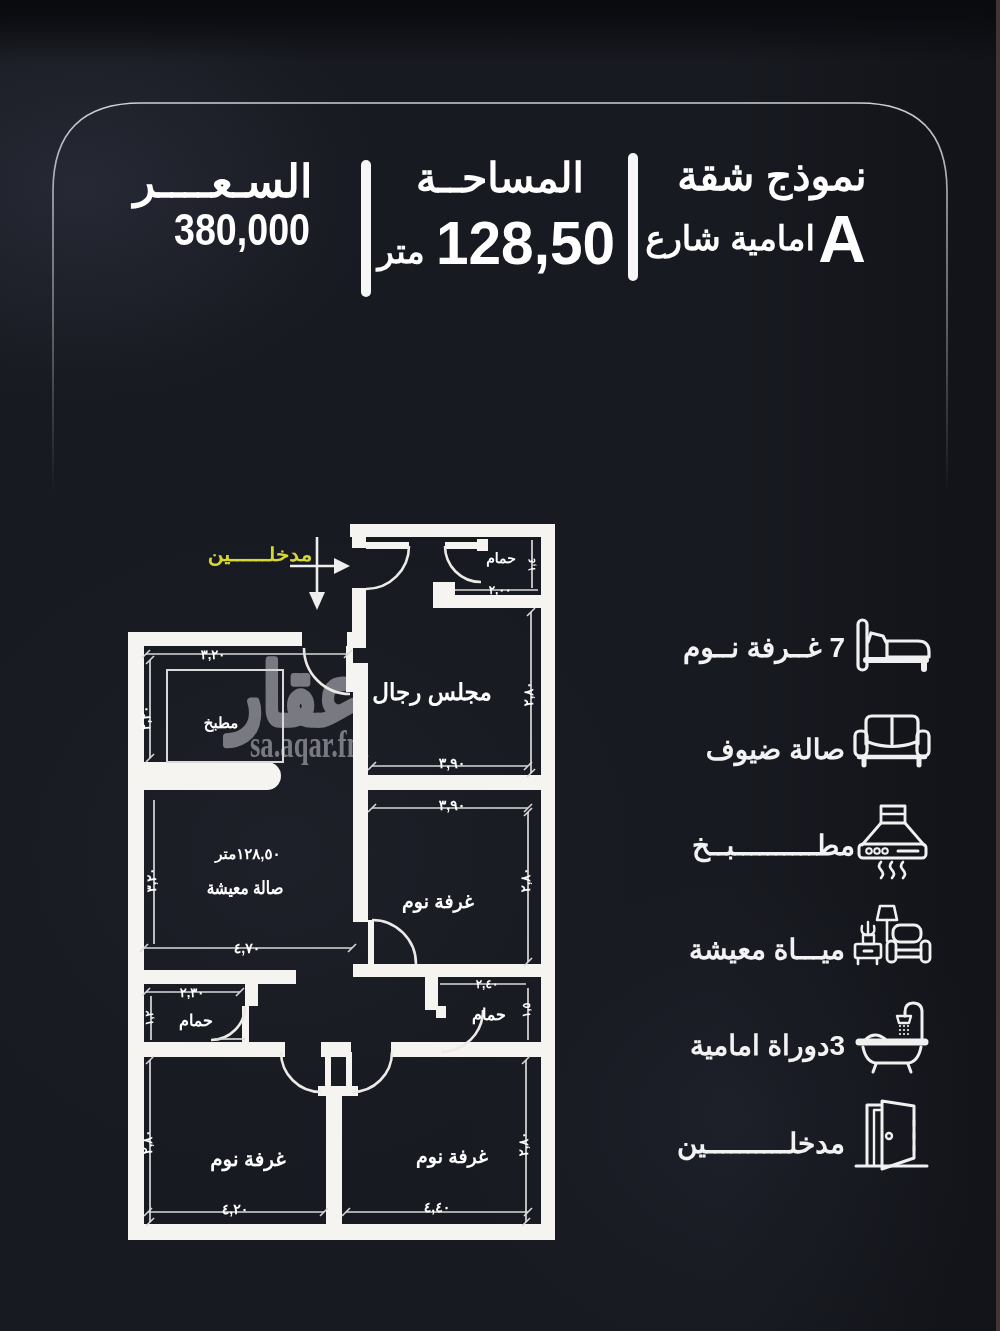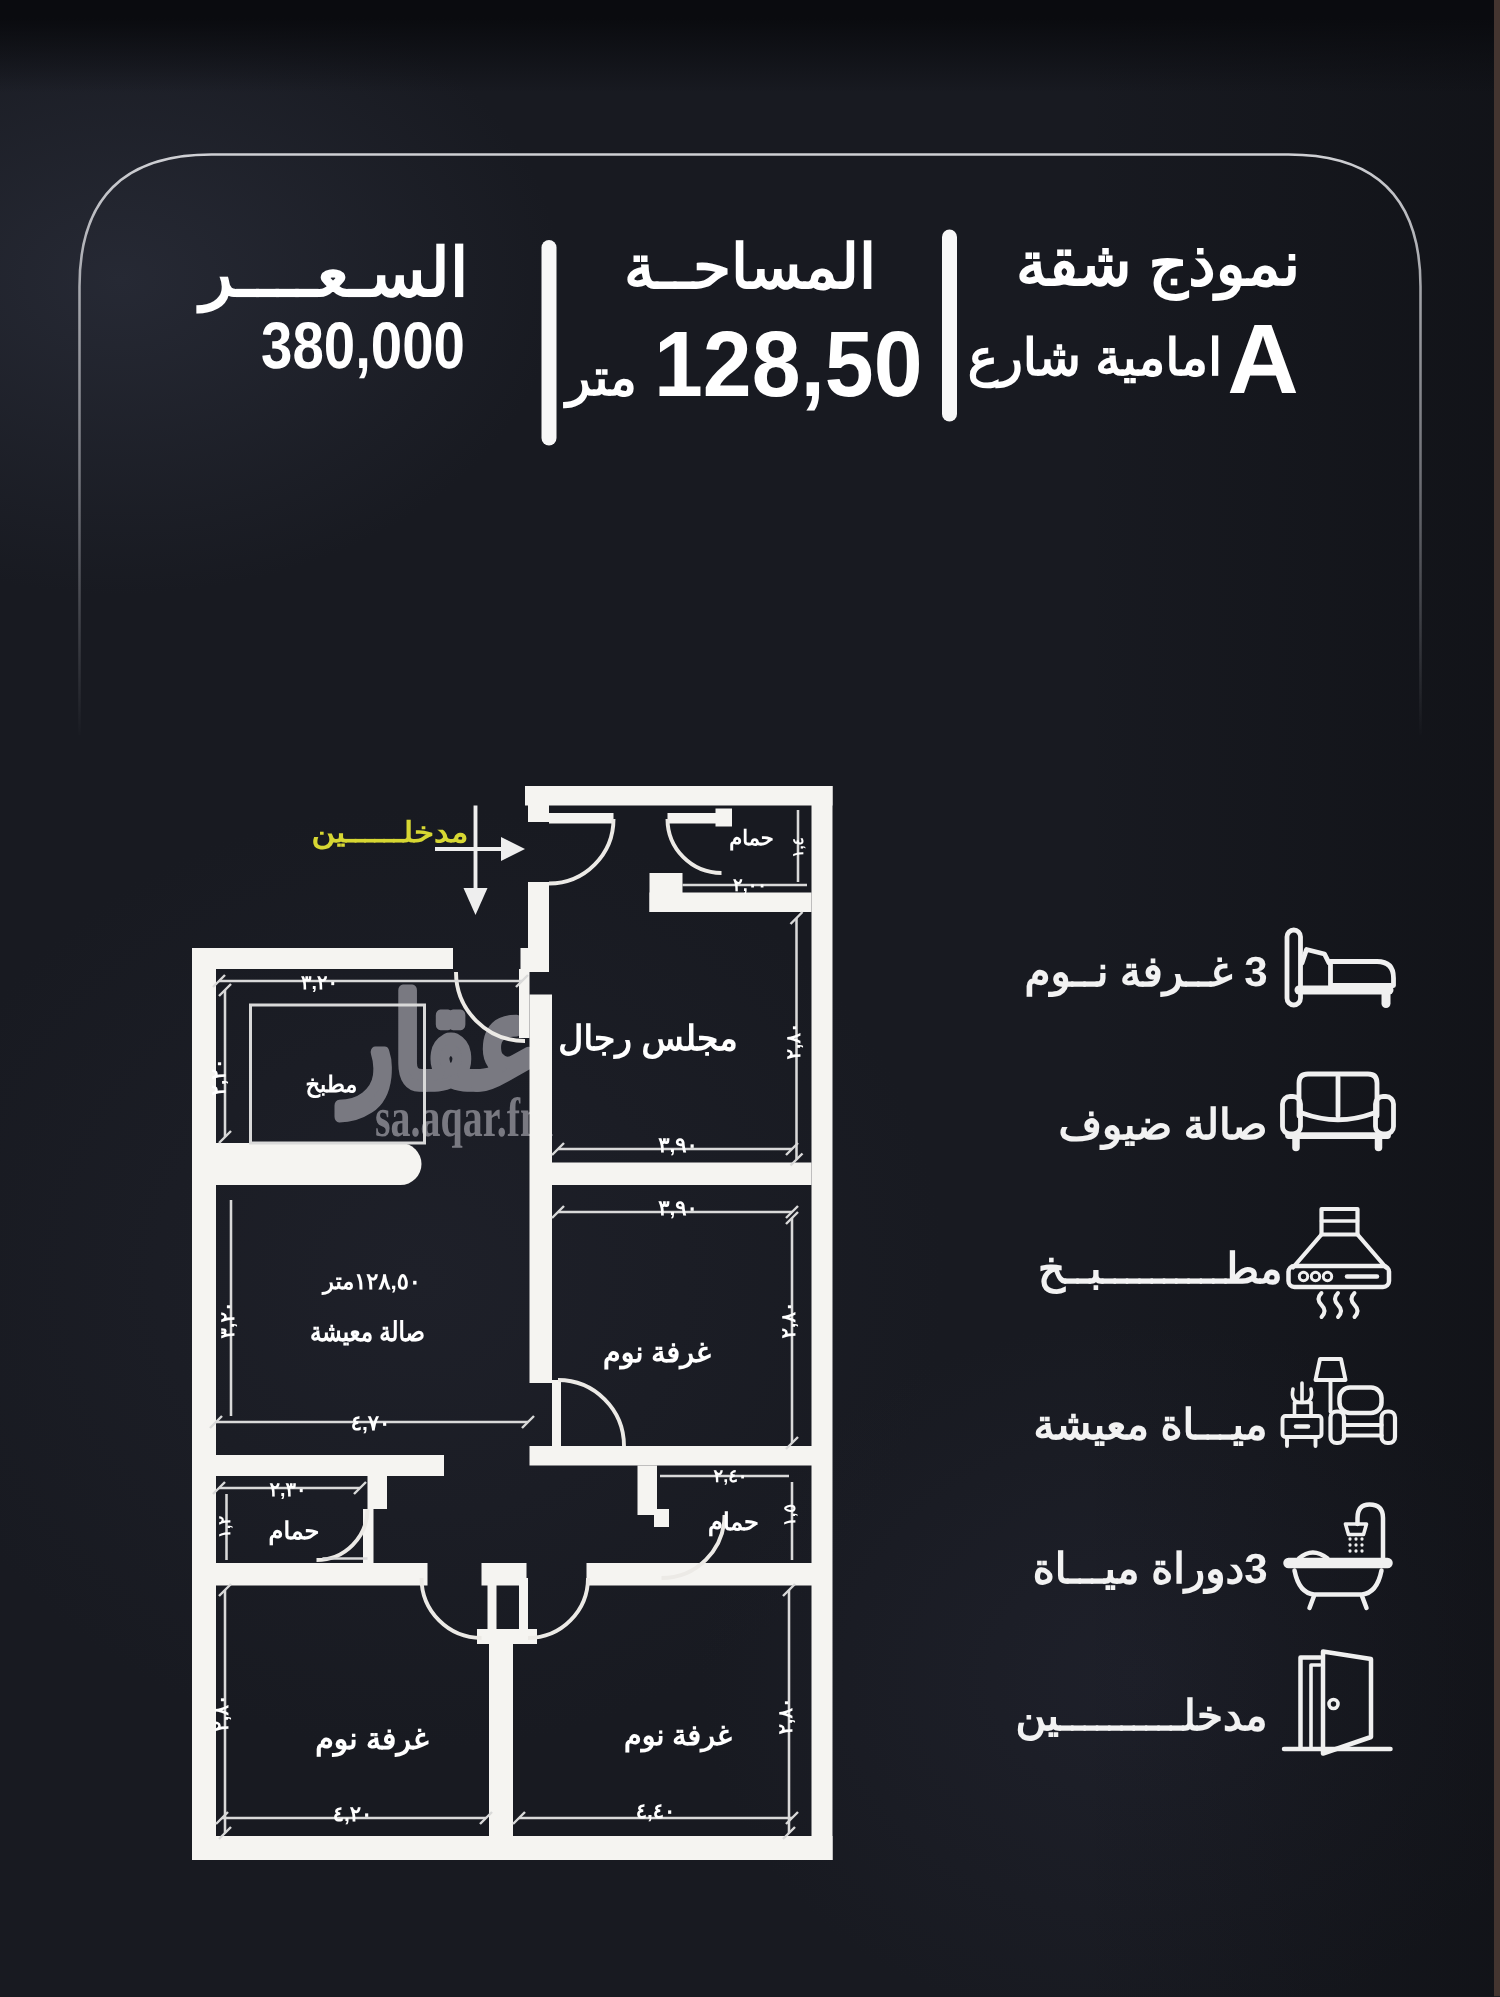--- a/index.html
+++ b/index.html
@@ -17,25 +17,25 @@
   .bar{background:#f7f7f7;border-radius:5px;width:10px;}
   .lbl{color:#f2f2f2;font-weight:bold;font-size:28px;direction:rtl;white-space:nowrap;}
 </style>
 </head>
 <body>
 <div class="abs" id="edge"></div>
 
 <div class="abs bar" style="left:361px;top:160px;height:137px;"></div>
 <div class="abs bar" style="left:628px;top:153px;height:128px;"></div>
 
-<div class="abs lbl" style="right:155px;top:631px;">3 غــرفة نــوم</div>
+<div class="abs lbl" style="right:155px;top:631px;">7 غــرفة نــوم</div>
 <div class="abs lbl" style="right:155px;top:733px;">صالة ضيوف</div>
 <div class="abs lbl" style="right:145px;top:829px;">مطــــــــــبــخ</div>
 <div class="abs lbl" style="right:155px;top:933px;">ميـــاة معيشة</div>
-<div class="abs lbl" style="right:155px;top:1029px;">3دوراة ميـــاة</div>
+<div class="abs lbl" style="right:155px;top:1029px;">3دوراة امامية</div>
 <div class="abs lbl" style="right:155px;top:1127px;">مدخلــــــــــين</div>
 
 <svg class="abs" style="left:0;top:0;" width="1000" height="1331" viewBox="0 0 1000 1331">
 <defs>
   <linearGradient id="bfade" gradientUnits="userSpaceOnUse" x1="0" y1="103" x2="0" y2="492">
     <stop offset="0" stop-color="#d8d9dd" stop-opacity="0.95"></stop>
     <stop offset="0.55" stop-color="#b9bac0" stop-opacity="0.55"></stop>
     <stop offset="1" stop-color="#b9bac0" stop-opacity="0"></stop>
   </linearGradient>
   <path id="tkh" d="M-4,4 L4,-4" stroke="#d9d9d9" stroke-width="1.6"></path>

